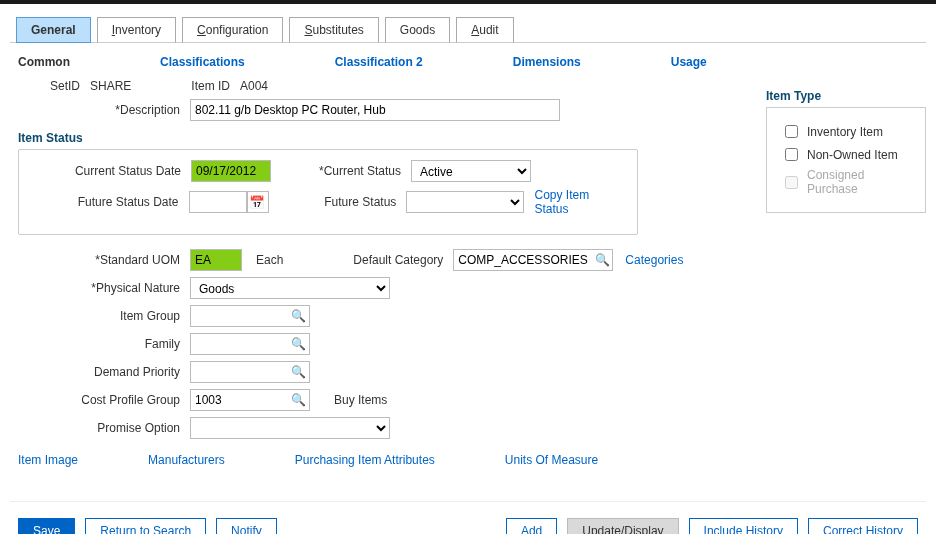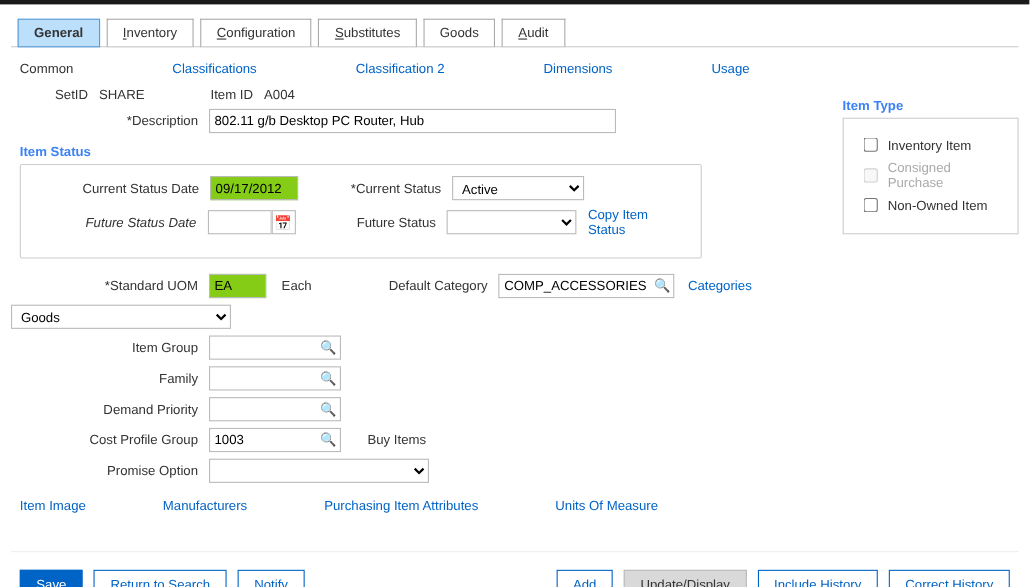--- a/index.html
+++ b/index.html
@@ -34,29 +34,30 @@
     border: 1px solid #5a9bd4;
     font-weight: bold;
   }
   .tab .ul { text-decoration: underline; }
 
   .sublinks {
     display: flex;
     gap: 90px;
     padding: 4px 0 10px 8px;
     font-size: 12px;
+    font-weight: bold;
   }
   .sublinks .plain { color: #333; }
   .sublinks a, .linklike { color: #0063c6; text-decoration: none; cursor: pointer; }
 
   .row { display: flex; align-items: center; margin-bottom: 6px; }
   .lbl { text-align: right; padding-right: 10px; color: #333; }
   .req::before { content: "*"; }
 
-  .section-title { color: #3b82f6; font-weight: bold; margin: 10px 0 4px 8px; }
+  .section-title { color: #0c4a6e; font-weight: bold; margin: 10px 0 4px 8px; }
 
   .fieldset {
     border: 1px solid #ccc;
     padding: 10px 12px 12px 12px;
     margin: 0 8px;
     border-radius: 2px;
   }
 
   input[type="text"], select {
     border: 1px solid #bbb;
@@ -158,21 +159,21 @@
       <div class="fieldset" style="width:620px;">
         <div class="row">
           <div class="lbl" style="width:160px;">Current Status Date</div>
           <input type="text" readonly="" class="grey" style="width: 80px;" value="09/17/2012">
           <div class="lbl req" style="width:140px;">Current Status</div>
           <select style="width:120px;">
             <option>Active</option>
           </select>
         </div>
         <div class="row">
-          <div class="lbl" style="width:160px;font-style:italic;">Future Status Date</div>
+          <div class="lbl" style="width:160px;">Future Status Date</div>
           <div style="display:flex;">
             <input type="text" style="width: 58px;" value="">
             <button class="cal-btn">
                 <span class="icon-cal">📅</span>
               </button>
           </div>
           <div class="lbl" style="width:140px;">Future Status</div>
           <select style="width:120px;">
             <option></option>
           </select>
@@ -189,20 +190,21 @@
         <div>Each</div>
         <div class="lbl" style="width:170px;">Default Category</div>
         <div class="lookup-wrap">
           <input type="text" style="width: 160px;" value="COMP_ACCESSORIES">
           <button class="lookup-btn">🔍</button>
         </div>
         <a class="linklike" style="margin-left:12px;">Categories</a>
       </div>
 
       <div class="row">
+        <div class="lbl req" style="width:180px;">Physical Nature</div>
         <select style="width:200px;">
           <option>Goods</option>
         </select>
       </div>
 
       <div class="row">
         <div class="lbl" style="width:180px;text-align:right;">Item Group</div>
         <div class="lookup-wrap">
           <input type="text" style="width: 120px;" value="">
           <button class="lookup-btn">🔍</button>
@@ -244,27 +246,27 @@
 
     </div>
 
     <div>
       <div class="section-title" style="margin-left:0;">Item Type</div>
       <div class="itemtype-box">
         <div class="cb-row">
           <input type="checkbox" style="">
           <span>Inventory Item</span>
         </div>
+        <div class="cb-row">
+          <input type="checkbox" style="">
+          <span>Non-Owned Item</span>
+        </div>
         <div class="cb-row dis">
           <input type="checkbox" disabled="" style="">
           <span>Consigned Purchase</span>
-        </div>
-        <div class="cb-row">
-          <input type="checkbox" style="">
-          <span>Non-Owned Item</span>
         </div>
       </div>
     </div>
   </div>
 
   <div class="bottom-links">
     <a class="linklike">Item Image</a>
     <a class="linklike">Manufacturers</a>
     <a class="linklike">Purchasing Item Attributes</a>
     <a class="linklike">Units Of Measure</a>

